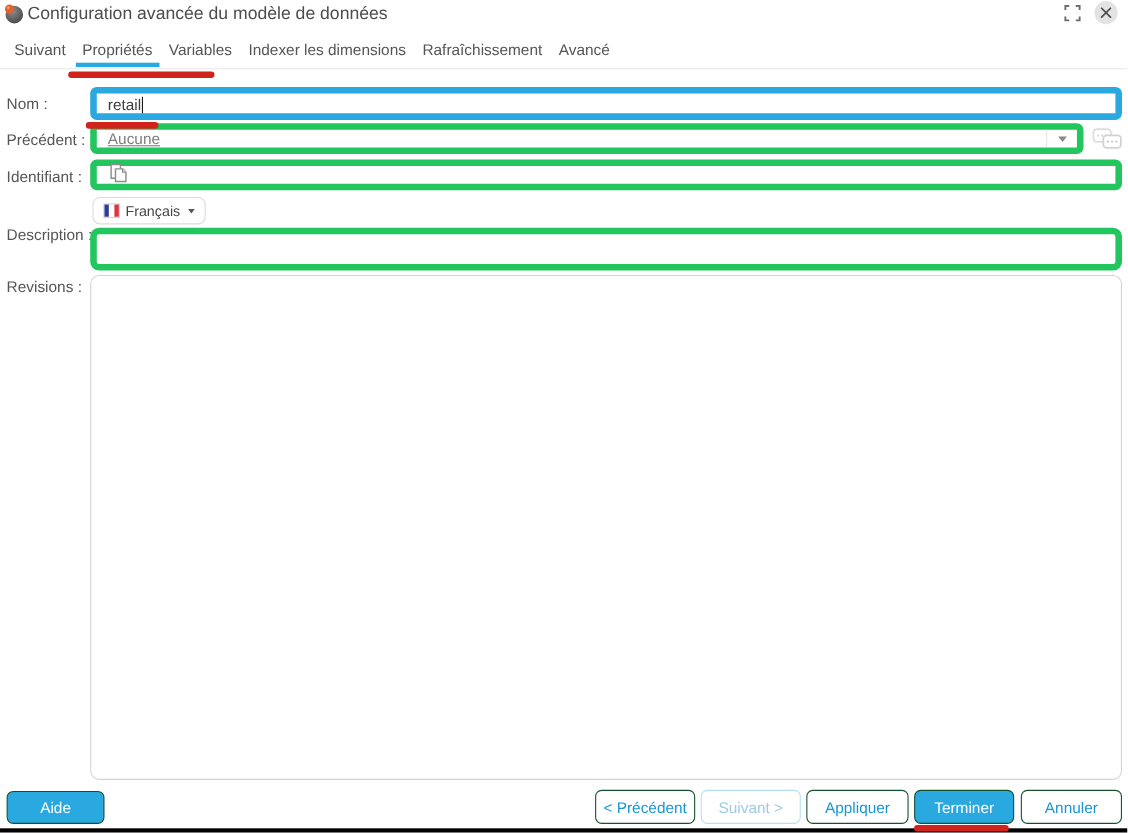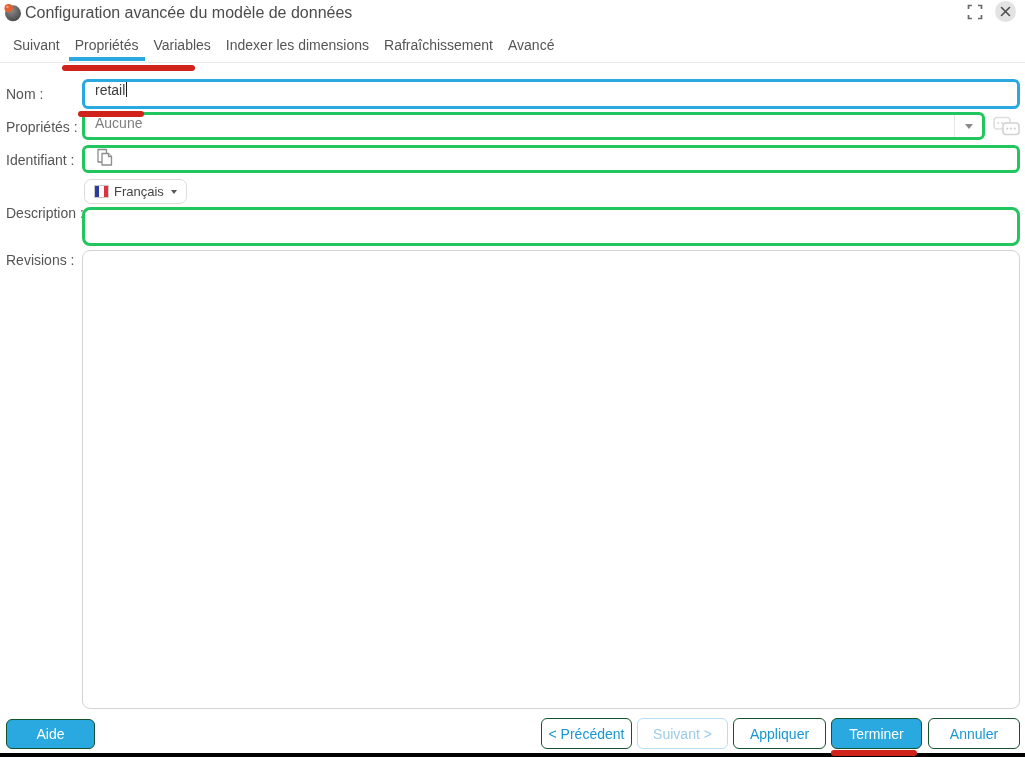--- a/index.html
+++ b/index.html
@@ -31,27 +31,27 @@
   .annot { position:absolute; height:6px; background:#d0231c; border-radius:3px; z-index:6; }
   .annot-tab      { left:62px;  top:65px;  width:133px; }
   .annot-nom      { left:78px;  top:111px; width:66px;  }
   .annot-terminer { left:831px; top:750px; width:86px;  }
 
   
   .flabel { position:absolute; left:6px; font-size:14px; color:#555; white-space:nowrap; }
   .lbl-nom { top:86px; } .lbl-cat { top:119px; } .lbl-id { top:152px; }
   .lbl-desc { top:205px; } .lbl-rev { top:252px; }
 
-  .field { position:absolute; border:3px solid #22c55e; border-radius:6px; background:#fff;
-           display:flex; align-items:flex-start; font-size:14px; }
+  .field { position:absolute; border:6px solid #22c55e; border-radius:6px; background:#fff;
+           display:flex; align-items:flex-end; font-size:14px; }
   .nom-input { left:82px; top:79px; width:938px; height:30px; border-color:#29a9e0; padding-left:10px; color:#3c3c3c; }
   .caret { display:inline-block; width:1px; height:15px; background:#1a1a1a; margin-left:1px; vertical-align:-2px; }
 
   .cat-select { left:82px; top:112px; width:903px; height:28px; cursor:pointer; }
-  .cat-select .val { flex:1; padding-left:10px; color:#7e7e7e; }
+  .cat-select .val { flex:1; padding-left:10px; color:#7e7e7e;text-decoration:underline; }
   .dd-section { width:28px; align-self:stretch; border-left:1px solid #e6e6e6;
                 display:flex; align-items:center; justify-content:center; cursor:pointer; }
   .tri-down { width:0; height:0; border-left:4px solid transparent; border-right:4px solid transparent; border-top:5px solid #8a8a8a; }
 
   .cat-icon { position:absolute; left:992px; top:114px; width:30px; height:24px; cursor:pointer; }
 
   .id-field { left:82px; top:145px; width:938px; height:28px; padding:0 8px 0 10px; justify-content:space-between; color:#7e7e7e; }
   .copy-icon { cursor:pointer; display:flex; }
 
   .lang-btn { position:absolute; left:84px; top:179px; height:25px; border:1px solid #dcdcdc; border-radius:7px;
@@ -120,21 +120,21 @@
 <div class="tabs-divider"></div>
 <div class="annot annot-tab"></div>
 
 <div class="flabel lbl-nom">Nom :</div>
 <div class="field nom-input">
   <span>retail</span>
     <span class="caret"></span>
 </div>
 <div class="annot annot-nom"></div>
 
-<div class="flabel lbl-cat">Propriétés :</div>
+<div class="flabel lbl-cat">Précédent :</div>
 <div class="field cat-select">
   <span class="val">Aucune</span>
   <span class="dd-section">
     <span class="tri-down"></span>
   </span>
 </div>
 <div class="cat-icon">
   <svg width="30" height="24" viewBox="0 0 30 24" fill="none">
     <rect x="2" y="3.5" width="16" height="11.5" rx="3" fill="#ffffff" stroke="#dedede" stroke-width="1.6"></rect>
     <circle cx="6.3" cy="9.2" r="1.1" fill="#dedede"></circle>

